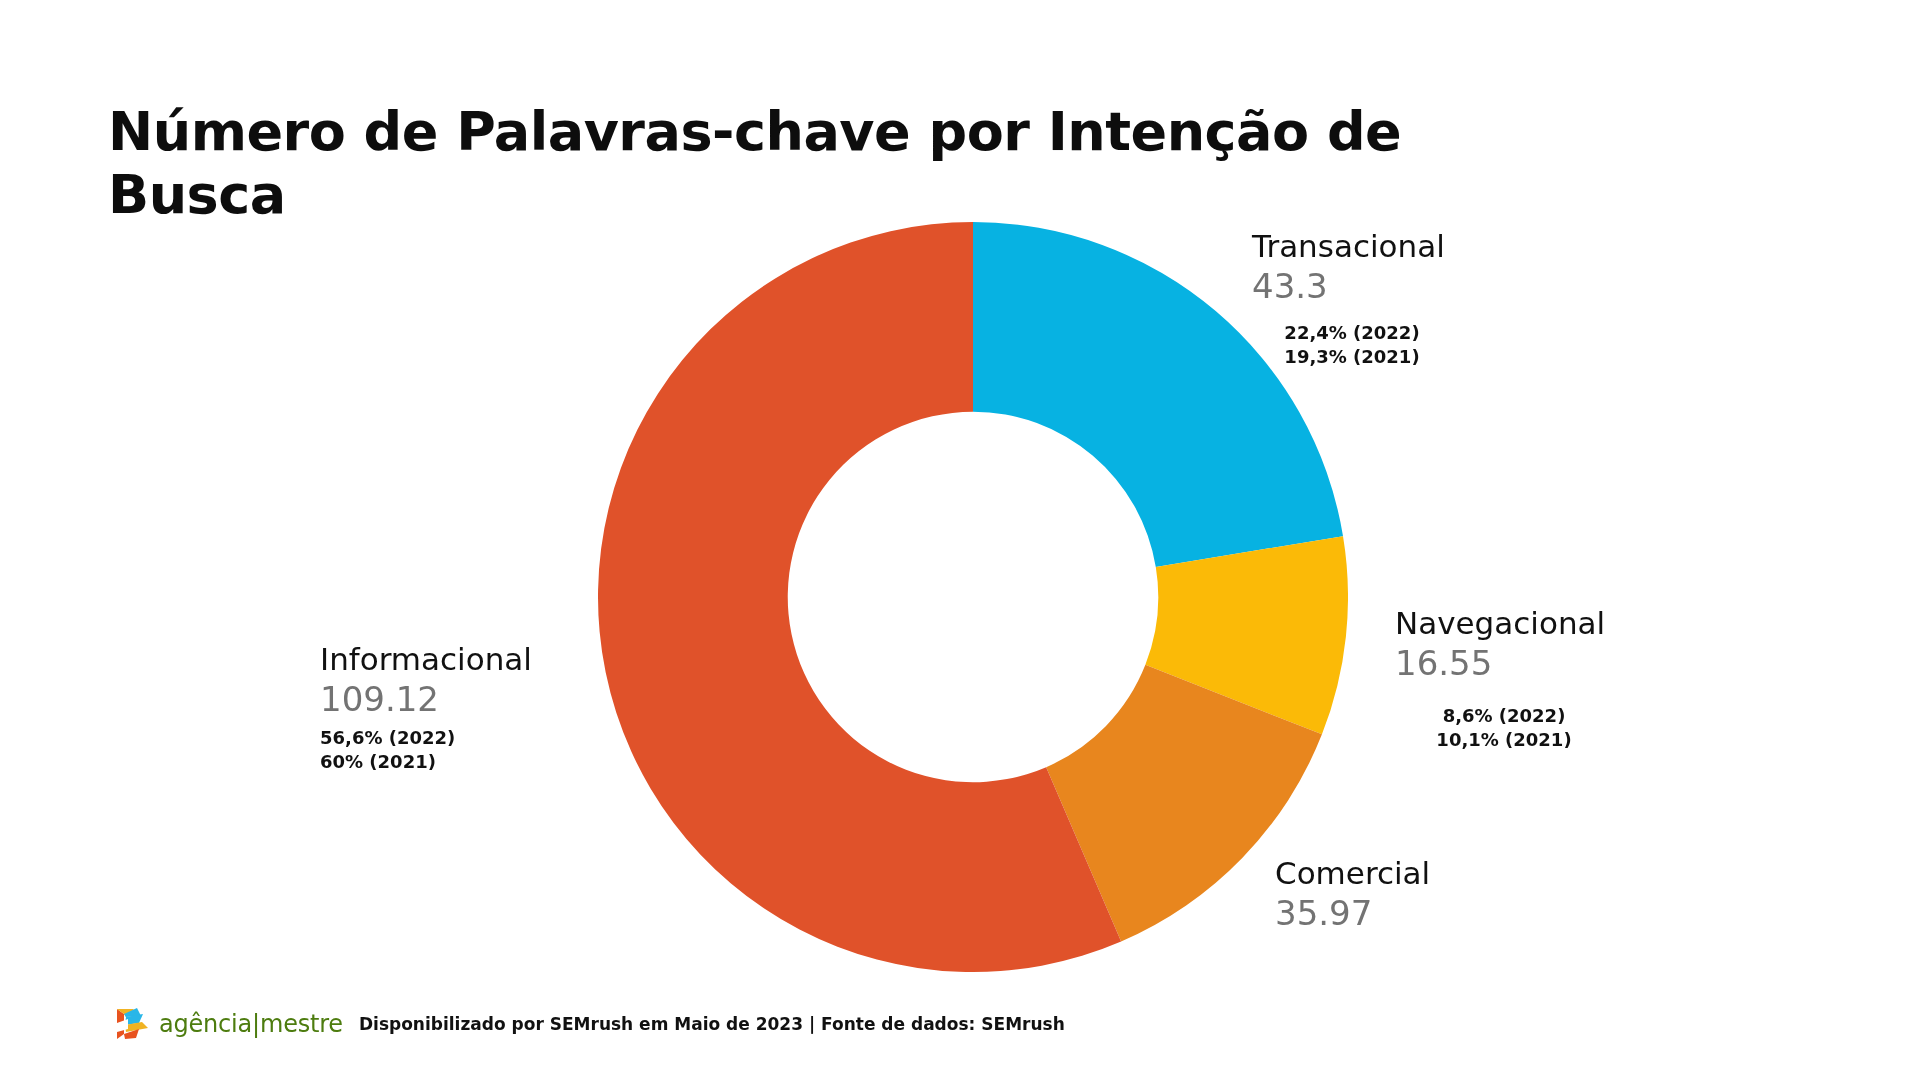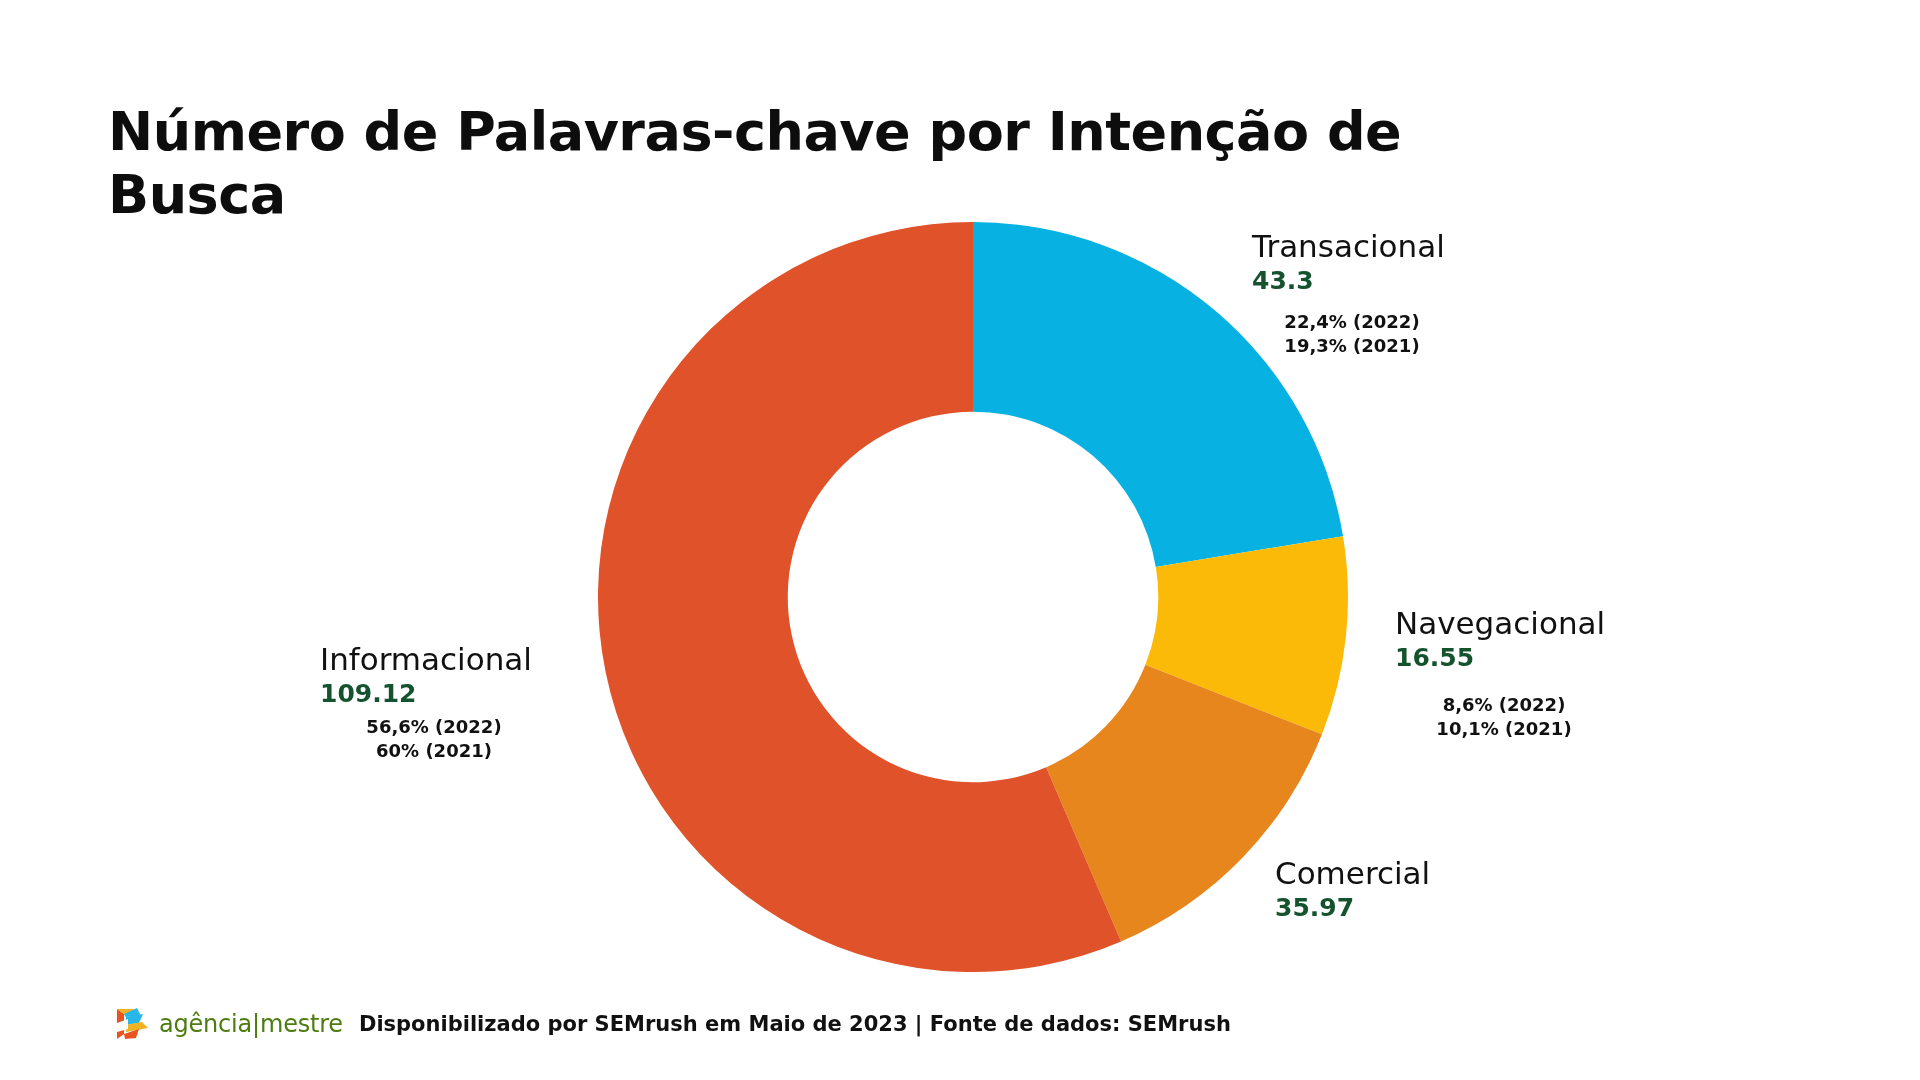--- a/index.html
+++ b/index.html
@@ -46,23 +46,23 @@
   .cl-name {
     font-family: "DejaVu Sans", sans-serif;
     font-size: 31px;
     font-weight: 400;
     color: #111111;
     line-height: 1.22;
     white-space: nowrap;
   }
   .cl-value {
     font-family: "DejaVu Sans", sans-serif;
-    font-size: 25px;
-    font-weight: 700;
-    color: #14532d;
+    font-size: 34px;
+    font-weight: 400;
+    color: #737373;
     line-height: 1.22;
     white-space: nowrap;
   }
   .cl-pct {
     font-family: "DejaVu Sans", sans-serif;
     font-size: 18px;
     font-weight: 700;
     color: #111111;
     line-height: 1.34;
     white-space: nowrap;
@@ -81,21 +81,21 @@
   #callout-navegacional .pct-block { width: 218px; text-align: center; margin-top: 20px; }
 
   
   #callout-comercial { left: 1275px; top: 855px; display: flex; align-items: flex-start; gap: 18px; }
   #callout-comercial .head-block { width: 168px; }
   #callout-comercial .pct-block { margin-top: 5px; }
 
   
   #callout-informacional { left: 320px; top: 641px; }
   #callout-informacional .head-block { width: 228px; }
-  #callout-informacional .pct-block { width: 228px; text-align: center; margin-top: 6px; }
+  #callout-informacional .pct-block { width: 228px; margin-top: 6px; }
 
   
   #footer {
     position: absolute;
     left: 112px;
     top: 1005px;
     display: flex;
     align-items: center;
     gap: 16px;
   }
@@ -104,21 +104,21 @@
   #brand-wordmark {
     font-family: "DejaVu Sans", sans-serif;
     font-size: 24px;
     color: #4d7c0f;
     letter-spacing: -0.2px;
     white-space: nowrap;
     text-align: center;
   }
   #footer-source {
     font-family: "DejaVu Sans", sans-serif;
-    font-size: 21px;
+    font-size: 17px;
     font-weight: 700;
     color: #111111;
     white-space: nowrap;
   }
 </style>
 </head>
 <body>
 
 <div id="chart-title">Número de Palavras-chave por Intenção de
 Busca</div>

